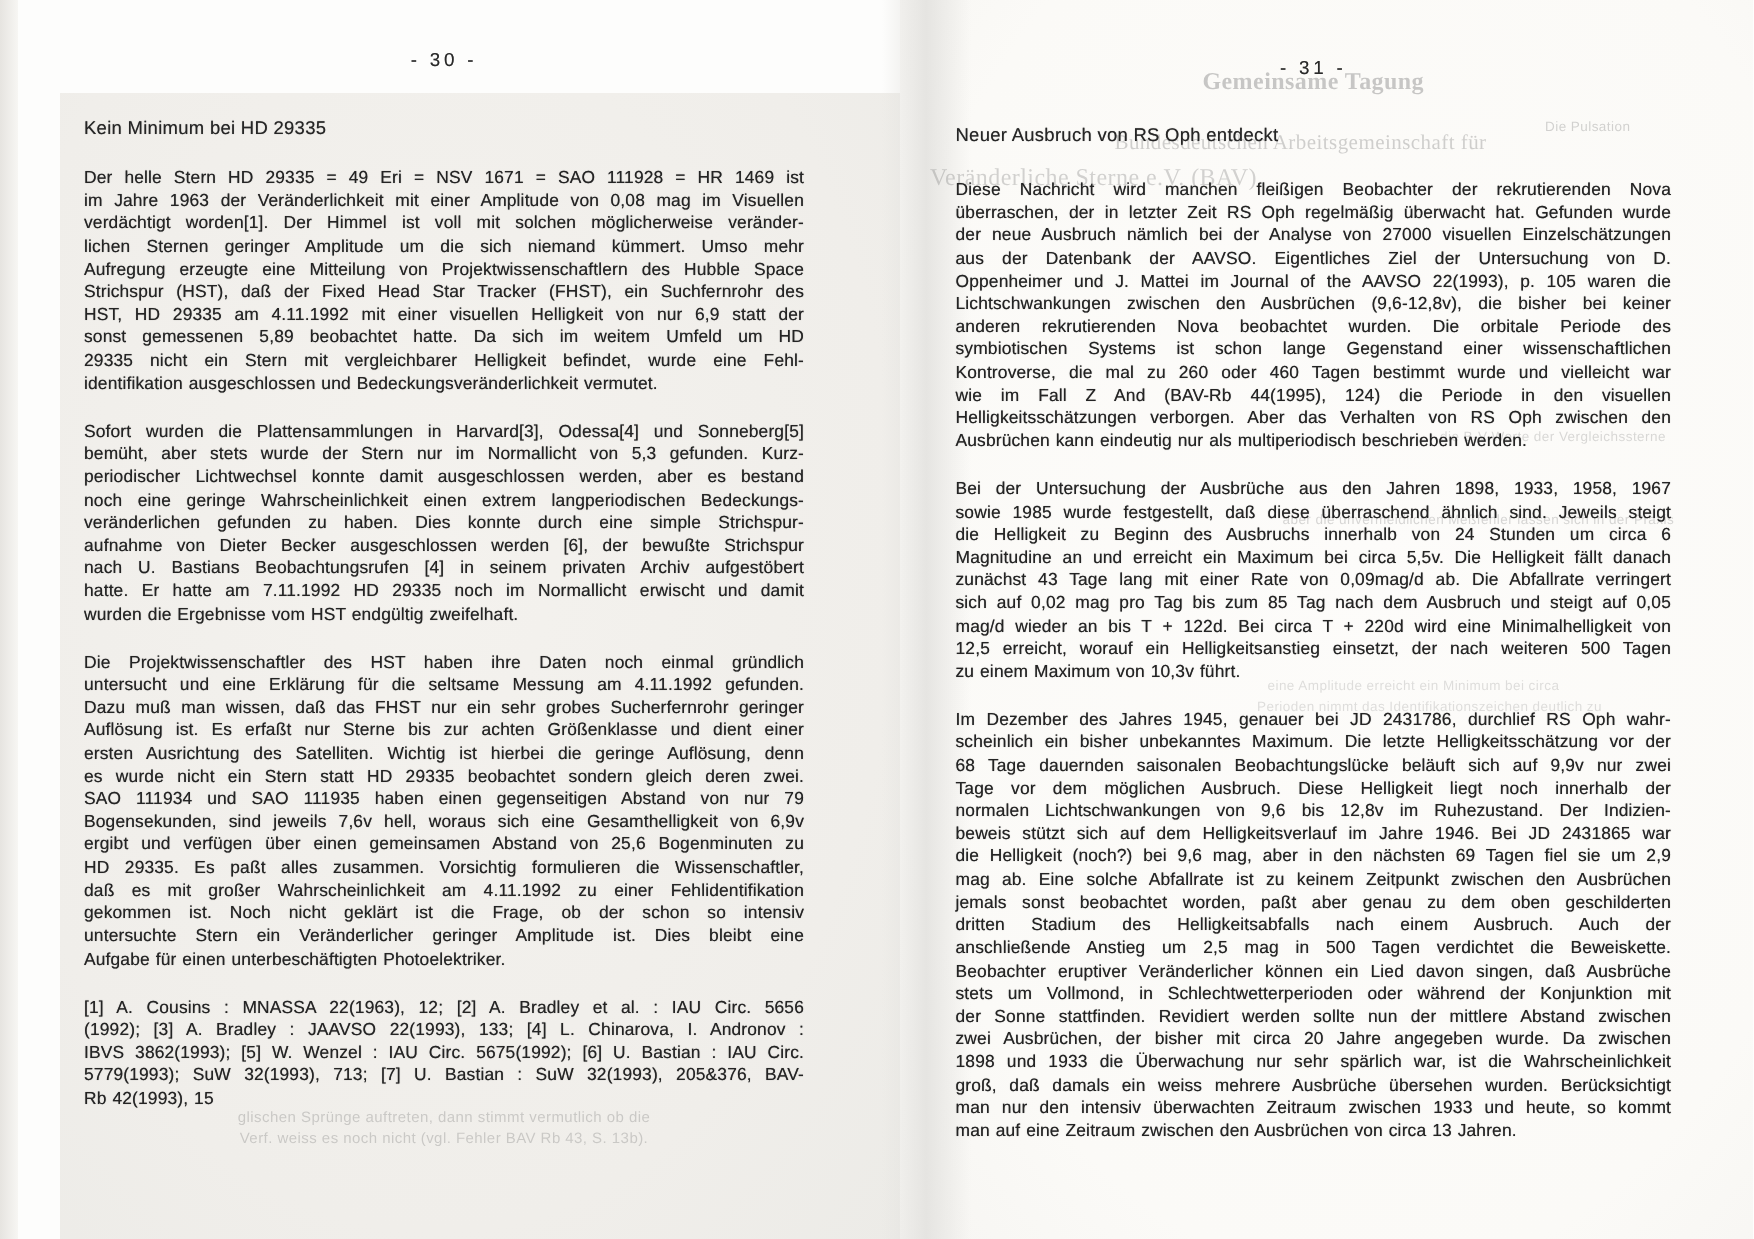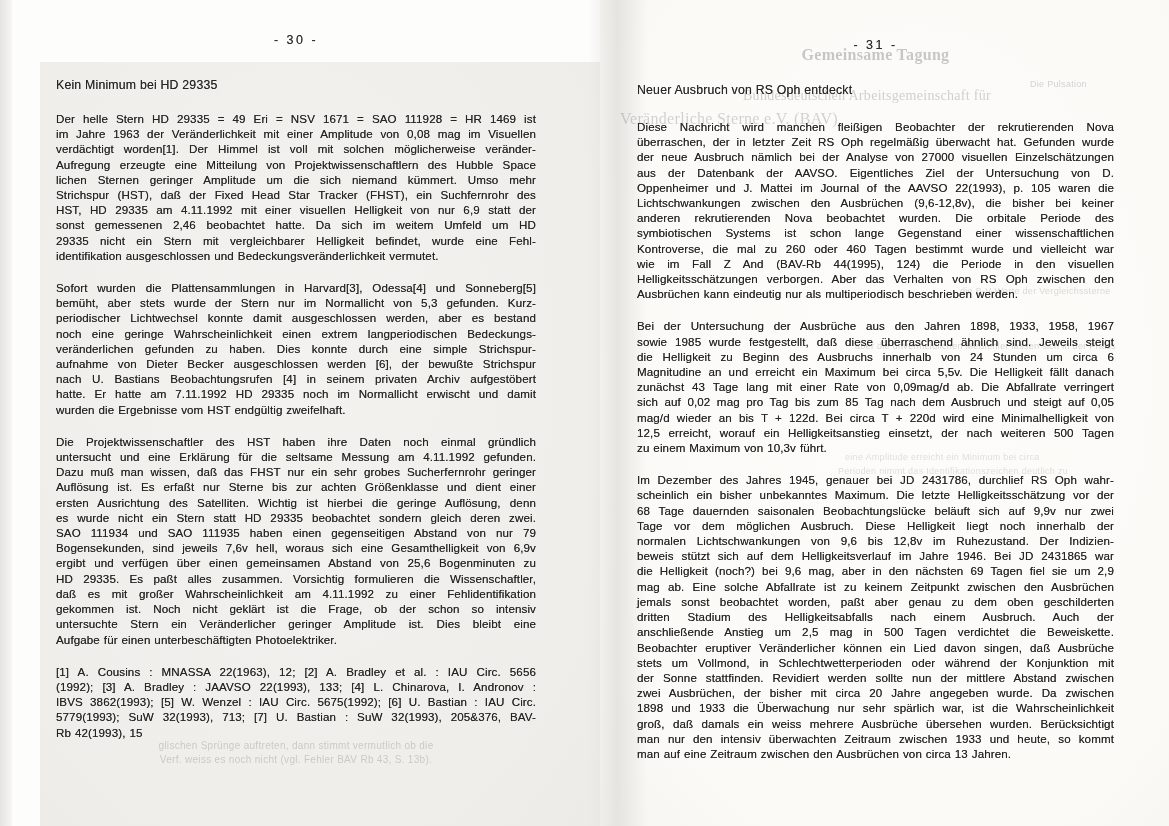--- a/index.html
+++ b/index.html
@@ -56,25 +56,25 @@
       <div class="ghost" style="left: 56px; top: 754px; width: 480px; white-space: normal; font-size: 10px; opacity: 0.3; text-align: center;">Verf. weiss es noch nicht (vgl. Fehler BAV Rb 43, S. 13b).</div>
     </div>
 
   <div class="pagenum" style="left:56px;top:33px;width:480px;">- 30 -</div>
   <div class="ptitle" style="left:56px;top:78px;width:480px;">Kein Minimum bei HD 29335</div>
   <div class="textcol" style="left:56px;top:111px;width:480px;">
       <div class="para">
         <div class="ln">Der helle Stern HD 29335 = 49 Eri = NSV 1671 = SAO 111928 = HR 1469 ist</div>
         <div class="ln">im Jahre 1963 der Veränderlichkeit mit einer Amplitude von 0,08 mag im Visuellen</div>
         <div class="ln">verdächtigt worden[1]. Der Himmel ist voll mit solchen möglicherweise veränder-</div>
+        <div class="ln">lichen Sternen geringer Amplitude um die sich niemand kümmert. Umso mehr</div>
         <div class="ln">Aufregung erzeugte eine Mitteilung von Projektwissenschaftlern des Hubble Space</div>
-        <div class="ln">lichen Sternen geringer Amplitude um die sich niemand kümmert. Umso mehr</div>
         <div class="ln">Strichspur (HST), daß der Fixed Head Star Tracker (FHST), ein Suchfernrohr des</div>
         <div class="ln">HST, HD 29335 am 4.11.1992 mit einer visuellen Helligkeit von nur 6,9 statt der</div>
-        <div class="ln">sonst gemessenen 2,46 beobachtet hatte. Da sich im weitem Umfeld um HD</div>
+        <div class="ln">sonst gemessenen 5,89 beobachtet hatte. Da sich im weitem Umfeld um HD</div>
         <div class="ln">29335 nicht ein Stern mit vergleichbarer Helligkeit befindet, wurde eine Fehl-</div>
         <div class="ln end">identifikation ausgeschlossen und Bedeckungsveränderlichkeit vermutet.</div>
       </div>
       <div class="para">
         <div class="ln">Sofort wurden die Plattensammlungen in Harvard[3], Odessa[4] und Sonneberg[5]</div>
         <div class="ln">bemüht, aber stets wurde der Stern nur im Normallicht von 5,3 gefunden. Kurz-</div>
         <div class="ln">periodischer Lichtwechsel konnte damit ausgeschlossen werden, aber es bestand</div>
         <div class="ln">noch eine geringe Wahrscheinlichkeit einen extrem langperiodischen Bedeckungs-</div>
         <div class="ln">veränderlichen gefunden zu haben. Dies konnte durch eine simple Strichspur-</div>
         <div class="ln">aufnahme von Dieter Becker ausgeschlossen werden [6], der bewußte Strichspur</div>

